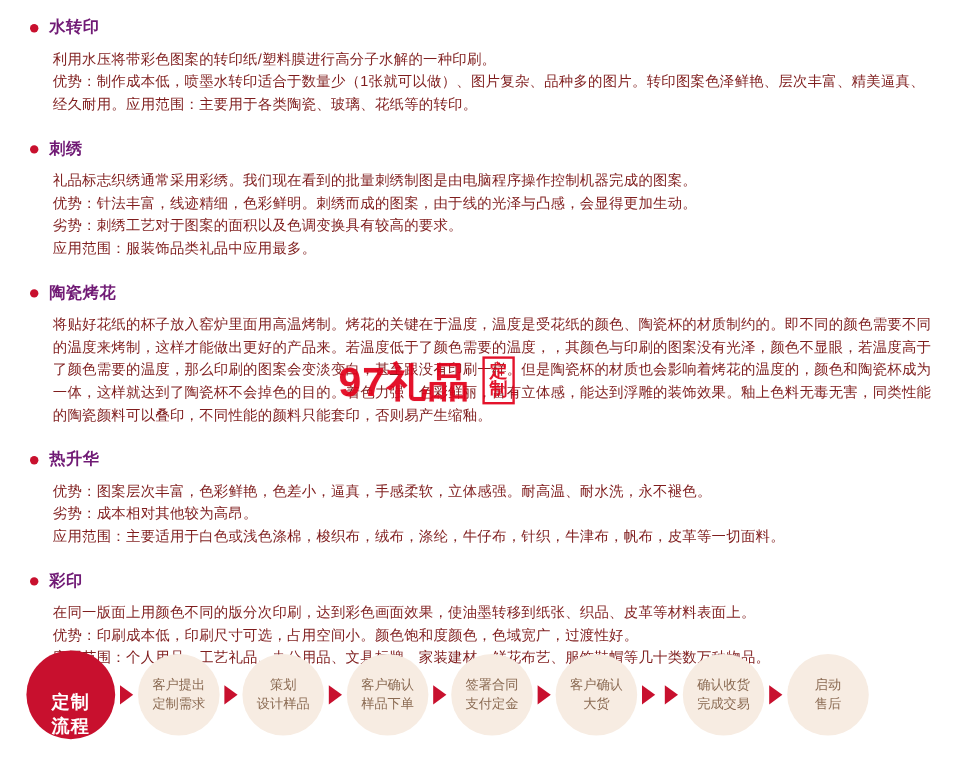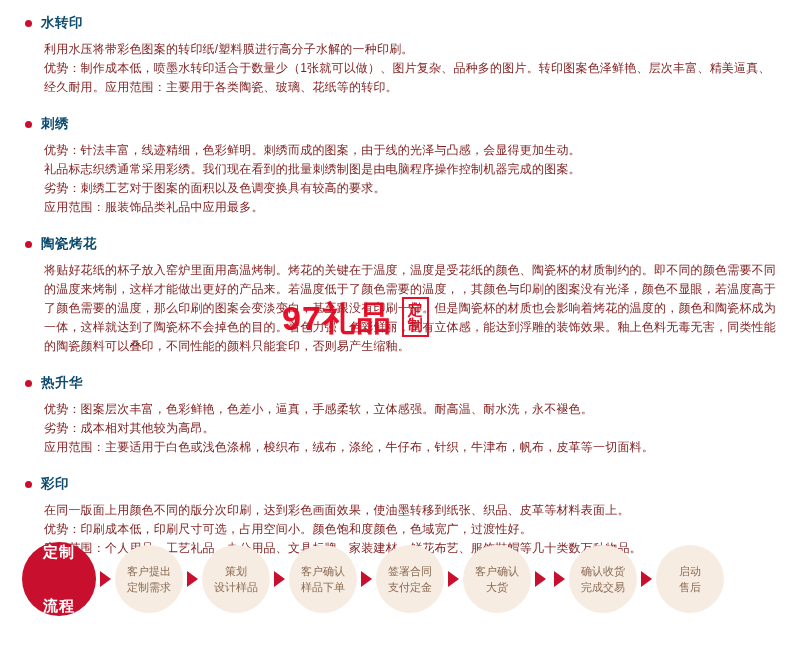--- a/index.html
+++ b/index.html
@@ -25,21 +25,21 @@
     display: flex; align-items: center;
     margin: 0 0 8px 0;
   }
   .bullet {
     width: 7px; height: 7px; border-radius: 50%;
     background: #c8102e;
     margin-right: 9px; margin-left: 3px;
     flex: 0 0 auto;
   }
   .sec-title {
-    color: #0c4a6e;
+    color: #701a75;
     font-size: 13.5px;
     font-weight: bold;
     letter-spacing: 0.5px;
   }
   .sec-body { padding-left: 22px; }
   .line {
     font-size: 12px;
     line-height: 19px;
     color: #7f1d1d;
     letter-spacing: 0.2px;
@@ -79,21 +79,21 @@
     left: 22px; bottom: 32px;
     display: flex; align-items: center;
     height: 74px;
   }
   .flow-label {
     width: 74px; height: 74px;
     border-radius: 50%;
     background: #c8102e;
     color: #ffffff;
     display: flex; flex-direction: column;
-    align-items: center; justify-content: space-between;
+    align-items: center; justify-content: flex-end;
     font-size: 15px; font-weight: bold;
     letter-spacing: 1px;
     flex: 0 0 auto;
   }
   .flow-label span { line-height: 20px; }
   .arrow {
     width: 0; height: 0;
     border-top: 8px solid transparent;
     border-bottom: 8px solid transparent;
     border-left: 11px solid #c8102e;
@@ -129,22 +129,22 @@
       <div class="line">优势：制作成本低，喷墨水转印适合于数量少（1张就可以做）、图片复杂、品种多的图片。转印图案色泽鲜艳、层次丰富、精美逼真、经久耐用。应用范围：主要用于各类陶瓷、玻璃、花纸等的转印。</div>
     </div>
   </div>
 
   <div class="section">
     <div class="sec-head">
       <div class="bullet"></div>
       <div class="sec-title">刺绣</div>
     </div>
     <div class="sec-body">
+      <div class="line">礼品标志织绣通常采用彩绣。我们现在看到的批量刺绣制图是由电脑程序操作控制机器完成的图案。</div>
       <div class="line">优势：针法丰富，线迹精细，色彩鲜明。刺绣而成的图案，由于线的光泽与凸感，会显得更加生动。</div>
-      <div class="line">礼品标志织绣通常采用彩绣。我们现在看到的批量刺绣制图是由电脑程序操作控制机器完成的图案。</div>
       <div class="line">劣势：刺绣工艺对于图案的面积以及色调变换具有较高的要求。</div>
       <div class="line">应用范围：服装饰品类礼品中应用最多。</div>
     </div>
   </div>
 
   <div class="section">
     <div class="sec-head">
       <div class="bullet"></div>
       <div class="sec-title">陶瓷烤花</div>
     </div>

